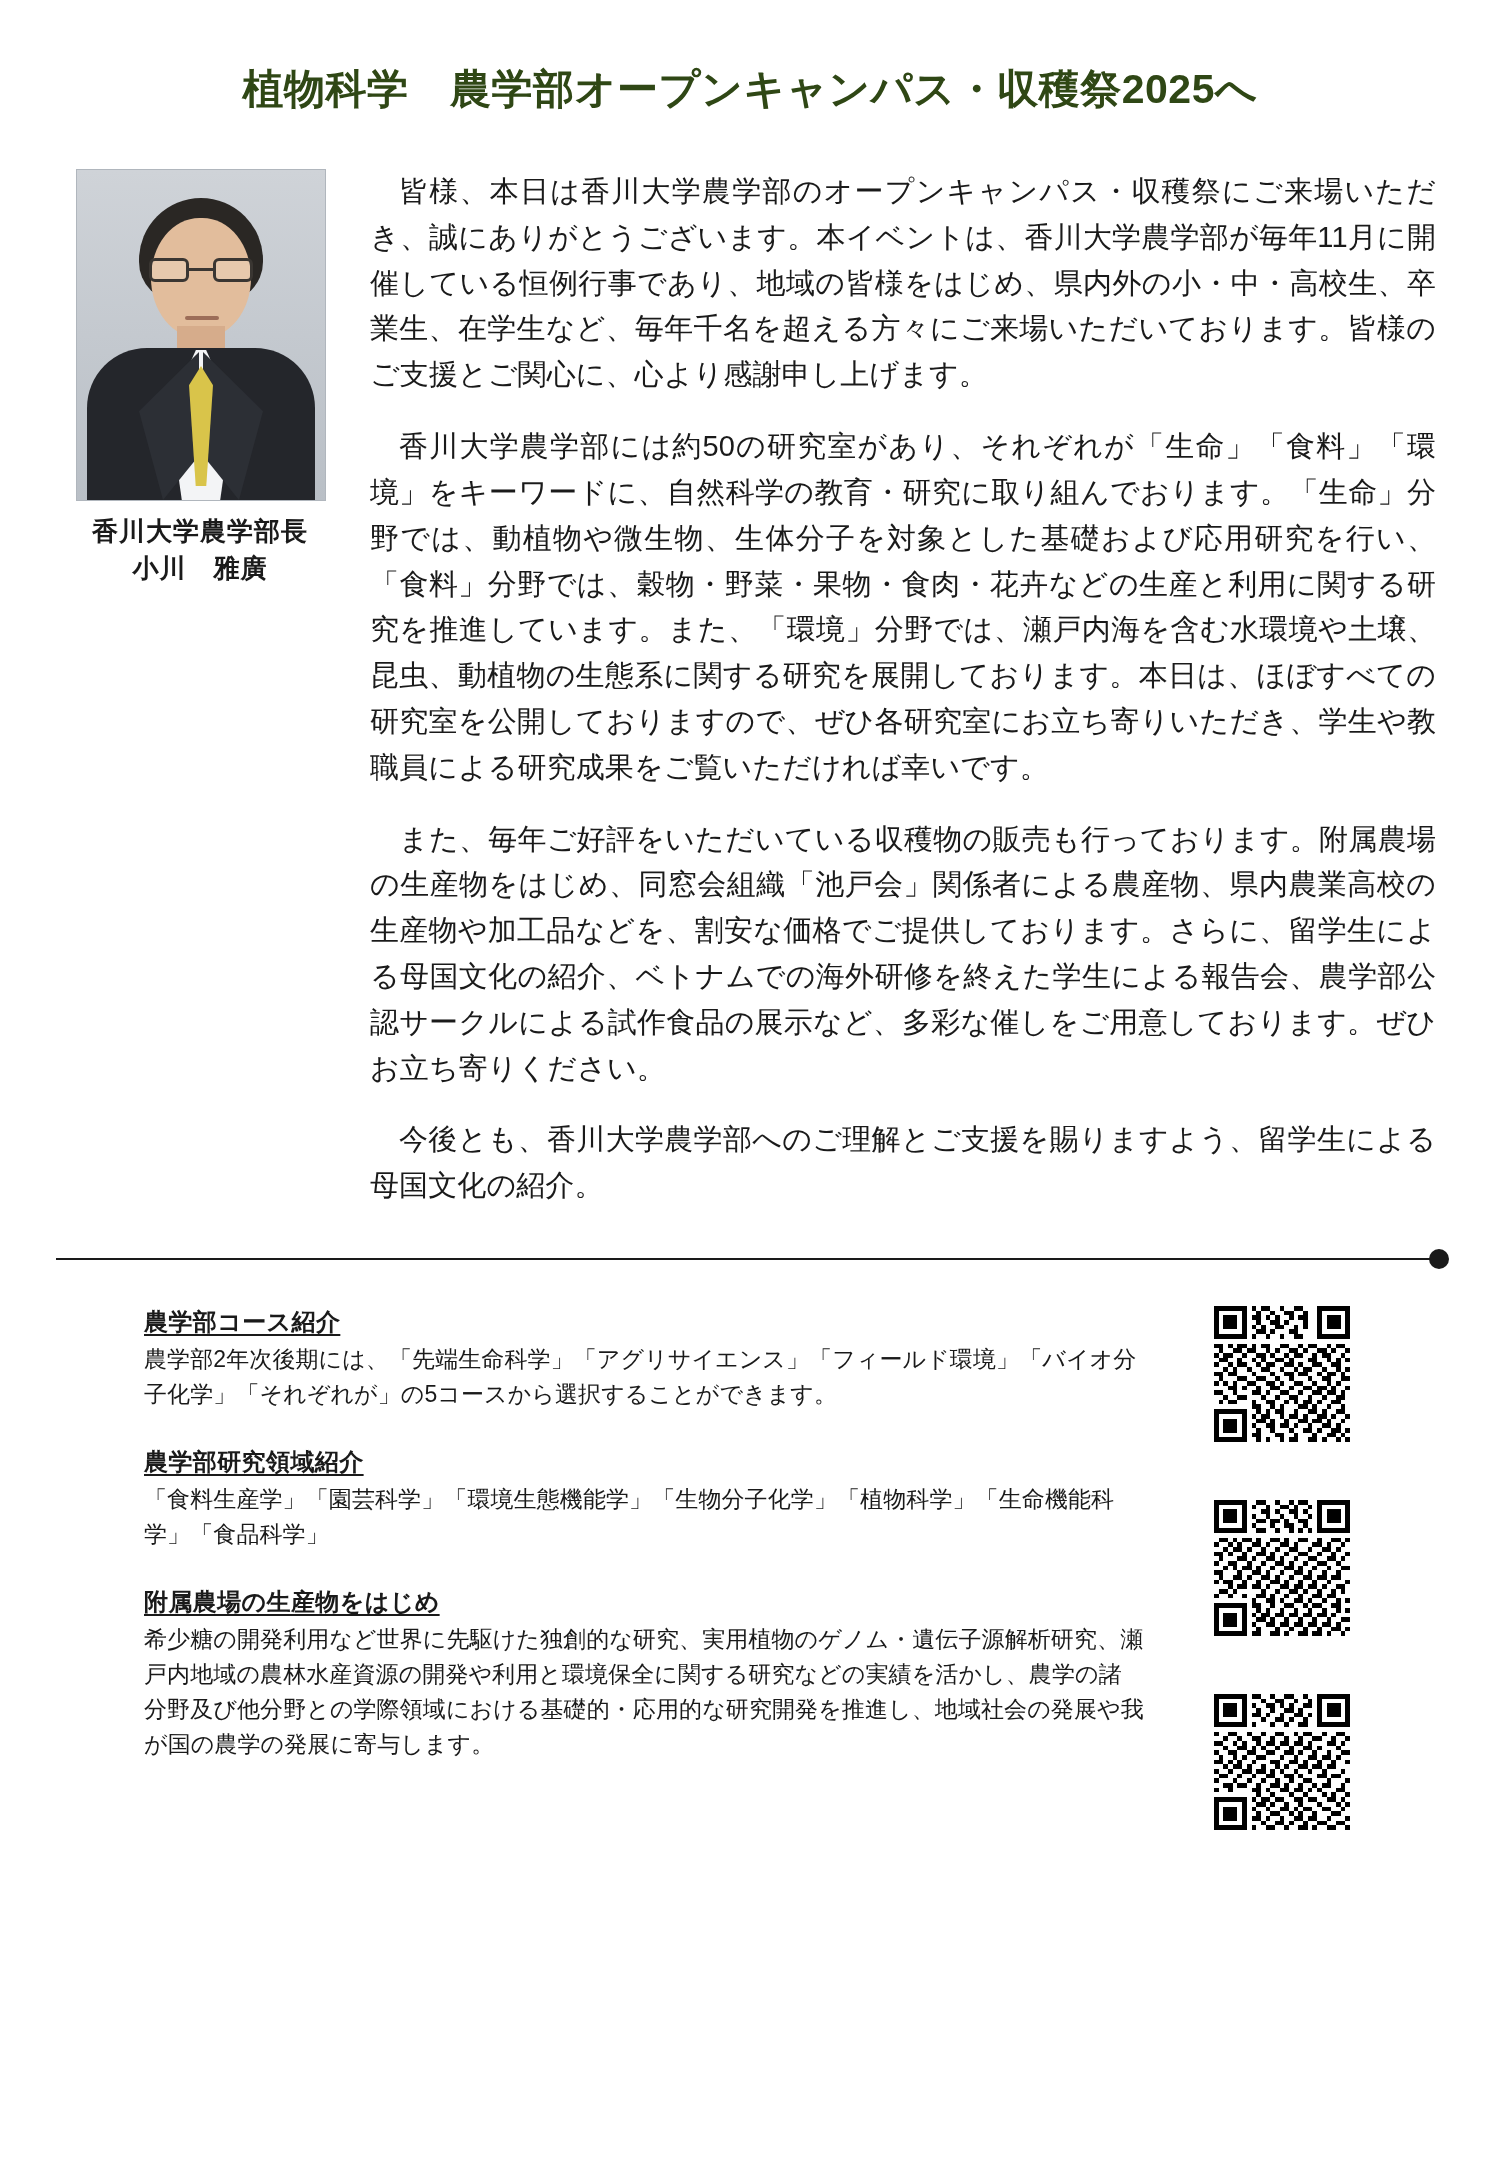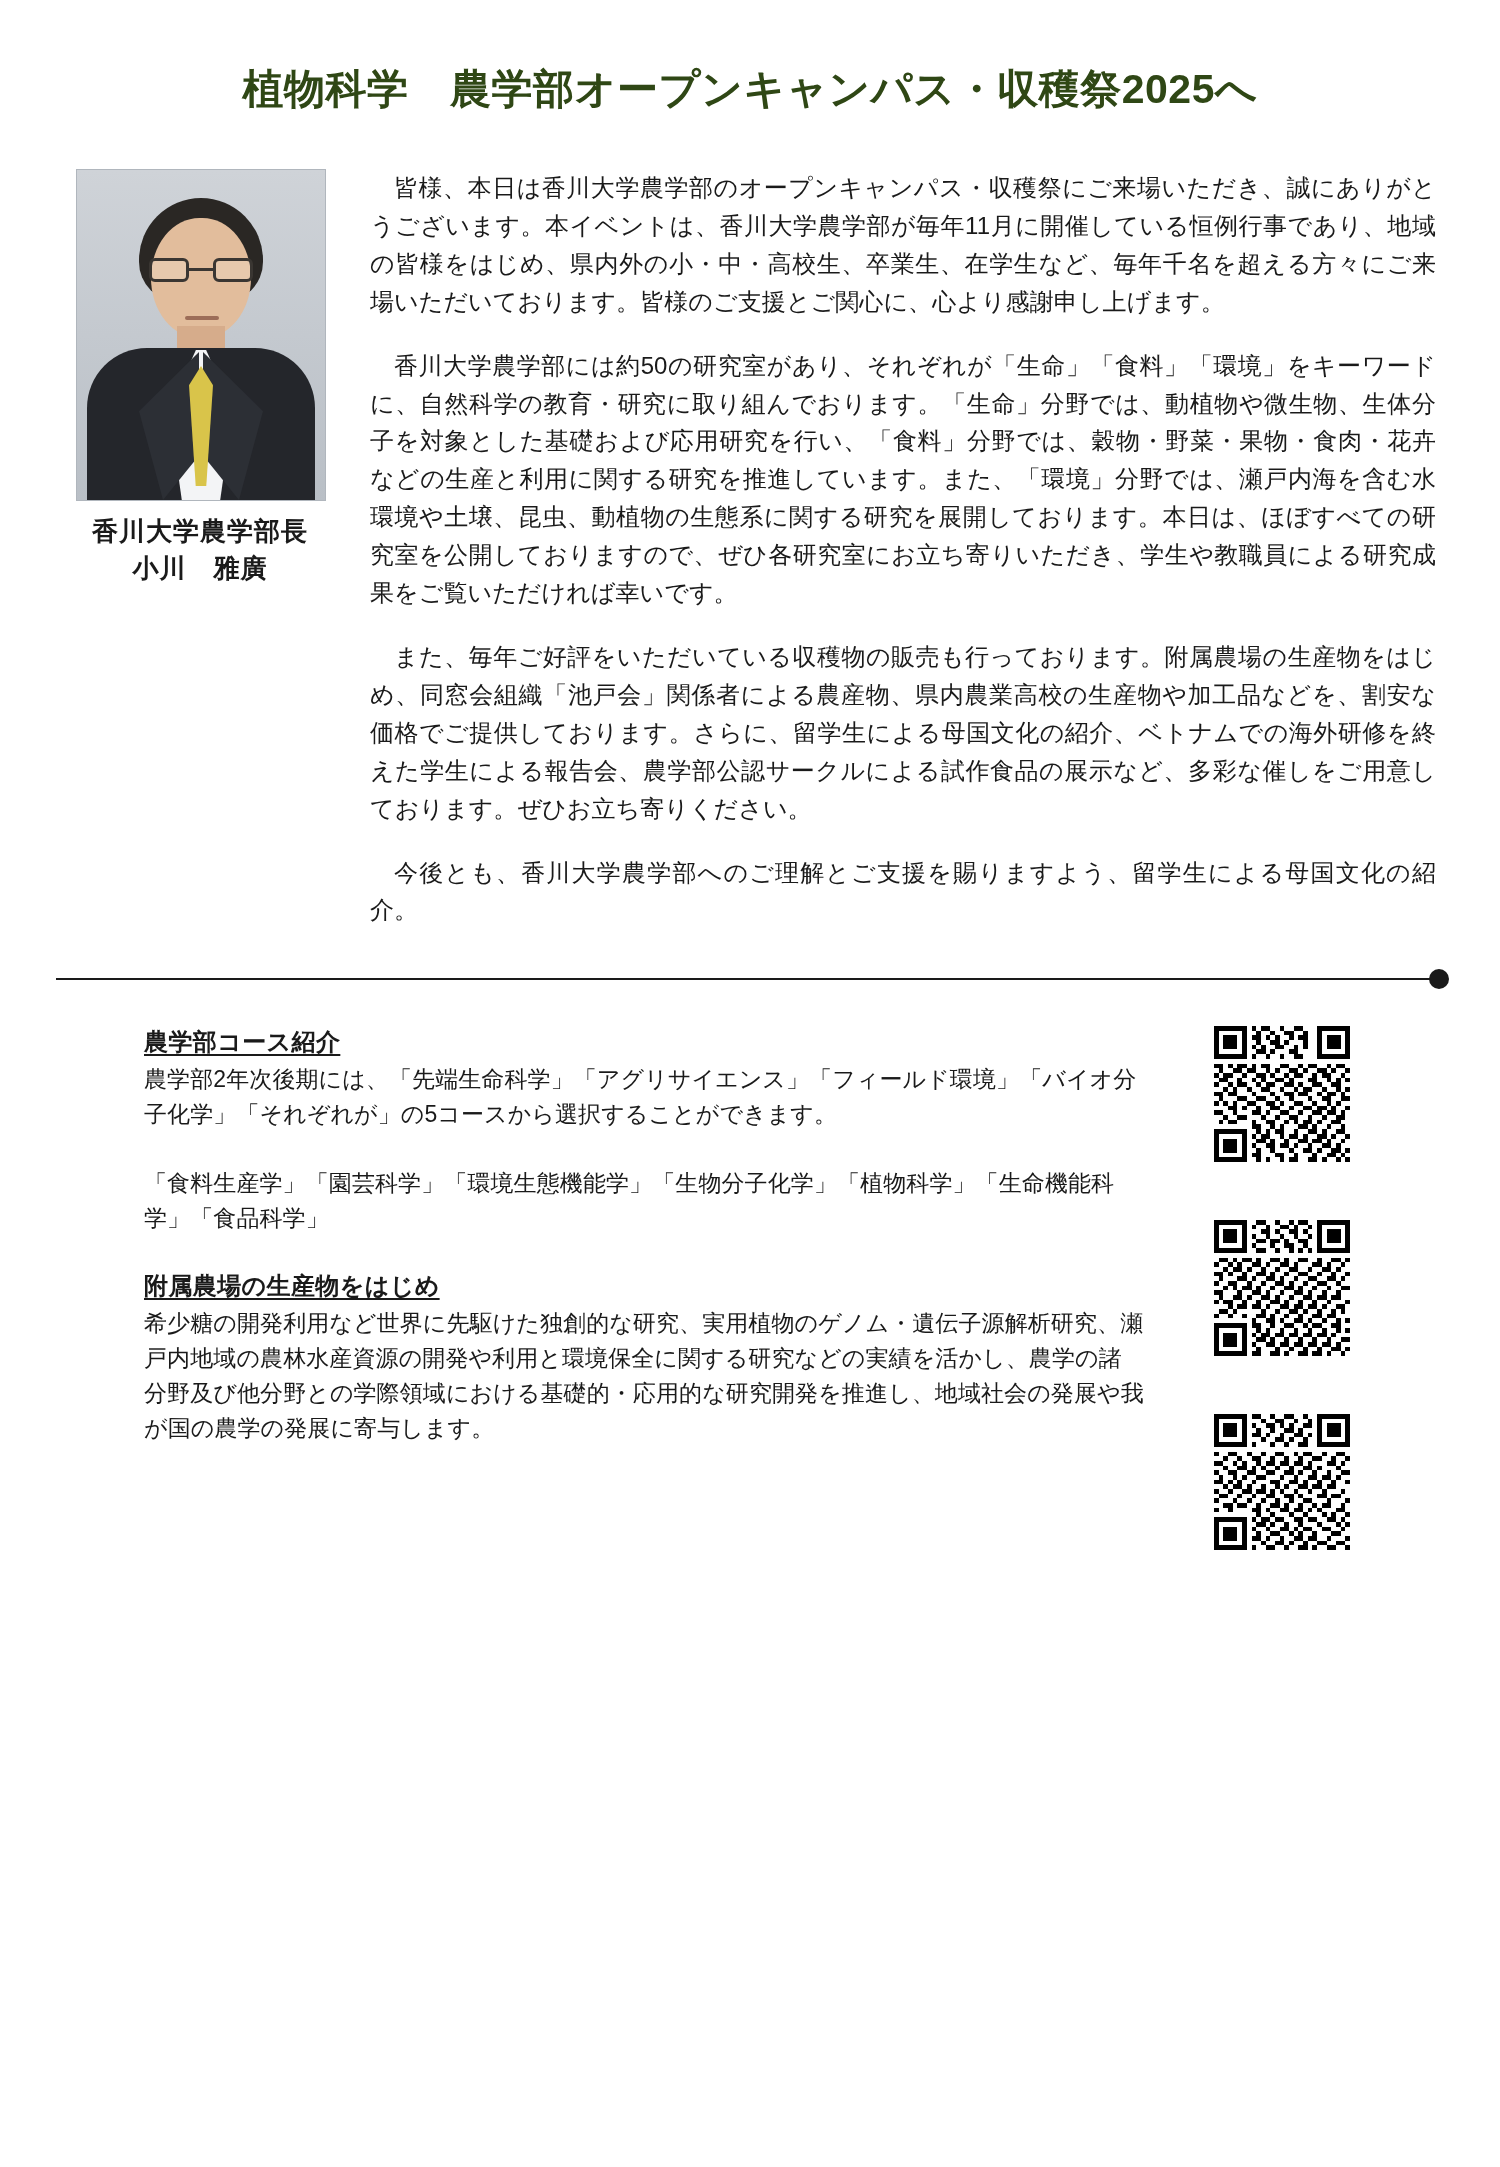--- a/index.html
+++ b/index.html
@@ -166,21 +166,21 @@
     width: 248px;
     letter-spacing: 1px;
   }
 
   .text-col {
     flex: 1 1 auto;
     padding-left: 24px;
     padding-right: 8px;
   }
   .para {
-    font-size: 24px;
+    font-size: 29px;
     line-height: 1.58;
     text-align: justify;
     text-justify: inter-ideograph;
     margin: 0 0 26px 0;
     text-indent: 1em;
     letter-spacing: 0.1px;
   }
   .para:last-child { margin-bottom: 0; }
 
   
@@ -302,20 +302,21 @@
   <div class="footer">
 
     <div class="footer-text">
 
       <div class="f-block">
         <div class="f-title">農学部コース紹介</div>
         <div class="f-body">農学部2年次後期には、「先端生命科学」「アグリサイエンス」「フィールド環境」「バイオ分子化学」「それぞれが」の5コースから選択することができます。</div>
       </div>
 
       <div class="f-block">
+        <div class="f-title">農学部研究領域紹介</div>
         <div class="f-body">「食料生産学」「園芸科学」「環境生態機能学」「生物分子化学」「植物科学」「生命機能科学」「食品科学」</div>
       </div>
 
       <div class="f-block">
         <div class="f-title">附属農場の生産物をはじめ</div>
         <div class="f-body">希少糖の開発利用など世界に先駆けた独創的な研究、実用植物のゲノム・遺伝子源解析研究、瀬戸内地域の農林水産資源の開発や利用と環境保全に関する研究などの実績を活かし、農学の諸分野及び他分野との学際領域における基礎的・応用的な研究開発を推進し、地域社会の発展や我が国の農学の発展に寄与します。</div>
       </div>
 
     </div>
 

